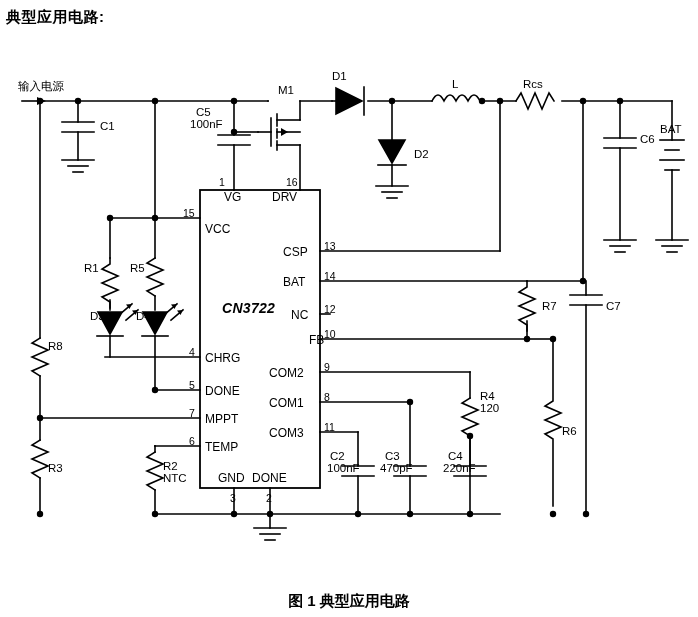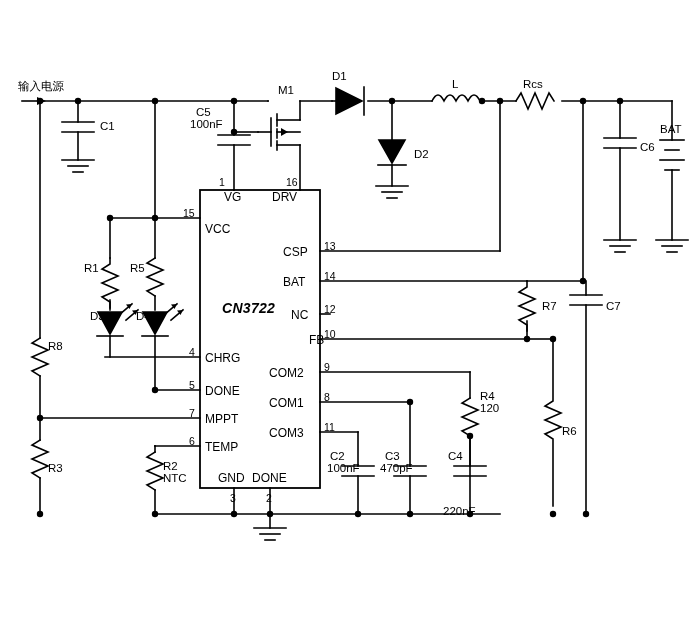--- a/index.html
+++ b/index.html
@@ -15,20 +15,21 @@
   .lbl{position:absolute;font-size:11.5px;line-height:1.15;white-space:nowrap;}
   .pin{position:absolute;font-size:10.5px;white-space:nowrap;}
   .chipname{position:absolute;font-size:14px;font-weight:bold;letter-spacing:0.3px;font-style:italic;}
   .cn{position:absolute;font-size:12px;white-space:nowrap;}
 </style>
 </head>
 <body>
 
 <div id="sheet">
 
+  <div class="tt" style="left:6px;top:8px;">典型应用电路:</div>
 
   <svg width="698" height="617">
     <g stroke="#000" stroke-width="1.6" fill="none" stroke-linecap="square">
 
       <line x1="78" y1="101" x2="268" y2="101"></line>
       <line x1="300" y1="101" x2="332" y2="101"></line>
 
       <line x1="368" y1="101" x2="432" y2="101"></line>
       <line x1="482" y1="101" x2="516" y2="101"></line>
       <line x1="562" y1="101" x2="672" y2="101"></line>
@@ -240,21 +241,21 @@
 
   <div class="lbl" style="left:18px;top:80px;">输入电源</div>
   <div class="lbl" style="left:100px;top:120px;">C1</div>
   <div class="lbl" style="left:196px;top:106px;">C5</div>
   <div class="lbl" style="left:190px;top:118px;">100nF</div>
   <div class="lbl" style="left:278px;top:84px;">M1</div>
   <div class="lbl" style="left:332px;top:70px;">D1</div>
   <div class="lbl" style="left:414px;top:148px;">D2</div>
   <div class="lbl" style="left:452px;top:78px;">L</div>
   <div class="lbl" style="left:523px;top:78px;">Rcs</div>
-  <div class="lbl" style="left:640px;top:133px;margin-top:8px;">C6</div>
+  <div class="lbl" style="left:640px;top:133px;">C6</div>
   <div class="lbl" style="left:660px;top:123px;">BAT</div>
   <div class="lbl" style="left:606px;top:300px;">C7</div>
 
   <div class="lbl" style="left:84px;top:262px;">R1</div>
   <div class="lbl" style="left:130px;top:262px;">R5</div>
   <div class="lbl" style="left:90px;top:310px;">D3</div>
   <div class="lbl" style="left:136px;top:310px;">D4</div>
   <div class="lbl" style="left:48px;top:340px;">R8</div>
   <div class="lbl" style="left:48px;top:462px;">R3</div>
   <div class="lbl" style="left:163px;top:460px;">R2</div>
@@ -263,21 +264,21 @@
   <div class="lbl" style="left:504px;top:300px;margin-left:38px;">R7</div>
   <div class="lbl" style="left:562px;top:425px;">R6</div>
   <div class="lbl" style="left:480px;top:390px;">R4</div>
   <div class="lbl" style="left:480px;top:402px;">120</div>
 
   <div class="lbl" style="left:330px;top:450px;">C2</div>
   <div class="lbl" style="left:327px;top:462px;">100nF</div>
   <div class="lbl" style="left:385px;top:450px;">C3</div>
   <div class="lbl" style="left:380px;top:462px;">470pF</div>
   <div class="lbl" style="left:448px;top:450px;">C4</div>
-  <div class="lbl" style="left:443px;top:462px;margin-top:43px;">220nF</div>
+  <div class="lbl" style="left:443px;top:462px;">220nF</div>
 
   <div class="chipname" style="left:222px;top:300px;">CN3722</div>
 
   <div class="pin" style="left:219px;top:176px;">1</div>
   <div class="pin" style="left:286px;top:176px;">16</div>
   <div class="pin" style="left:183px;top:207px;">15</div>
   <div class="pin" style="left:189px;top:346px;">4</div>
   <div class="pin" style="left:189px;top:379px;">5</div>
   <div class="pin" style="left:189px;top:407px;">7</div>
   <div class="pin" style="left:189px;top:435px;">6</div>
@@ -301,14 +302,15 @@
   <div class="cn" style="left:283px;top:245px;">CSP</div>
   <div class="cn" style="left:283px;top:275px;">BAT</div>
   <div class="cn" style="left:291px;top:308px;">NC</div>
   <div class="cn" style="left:292px;top:333px;margin-left:17px;">FB</div>
   <div class="cn" style="left:269px;top:366px;">COM2</div>
   <div class="cn" style="left:269px;top:396px;">COM1</div>
   <div class="cn" style="left:269px;top:426px;">COM3</div>
   <div class="cn" style="left:218px;top:471px;">GND</div>
   <div class="cn" style="left:252px;top:471px;">DONE</div>
 
+  <div class="cap" style="left:0;top:592px;">图 1   典型应用电路</div>
 
 </div>
 
 </body></html>

